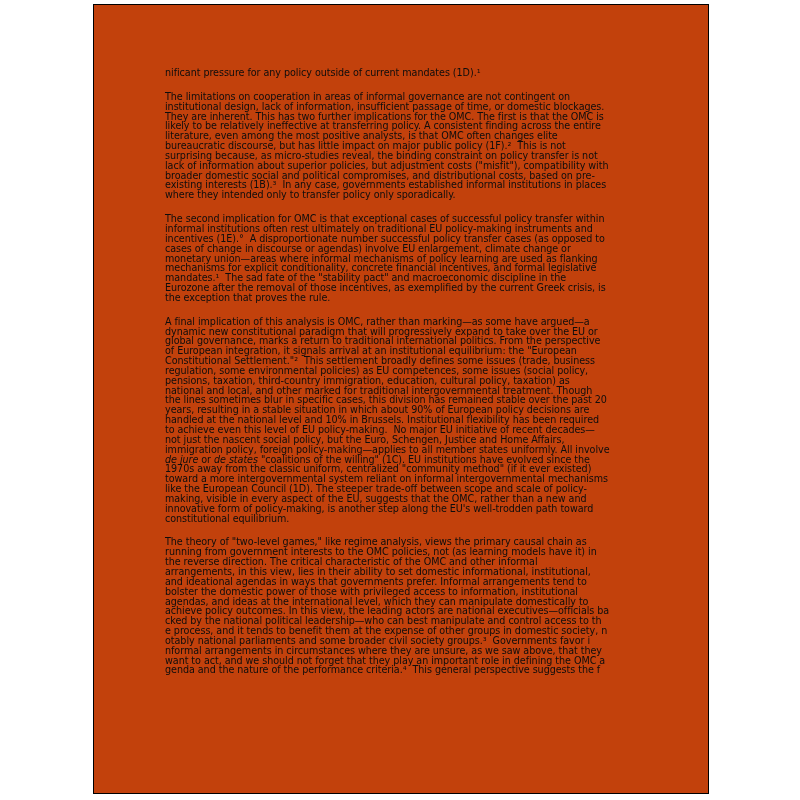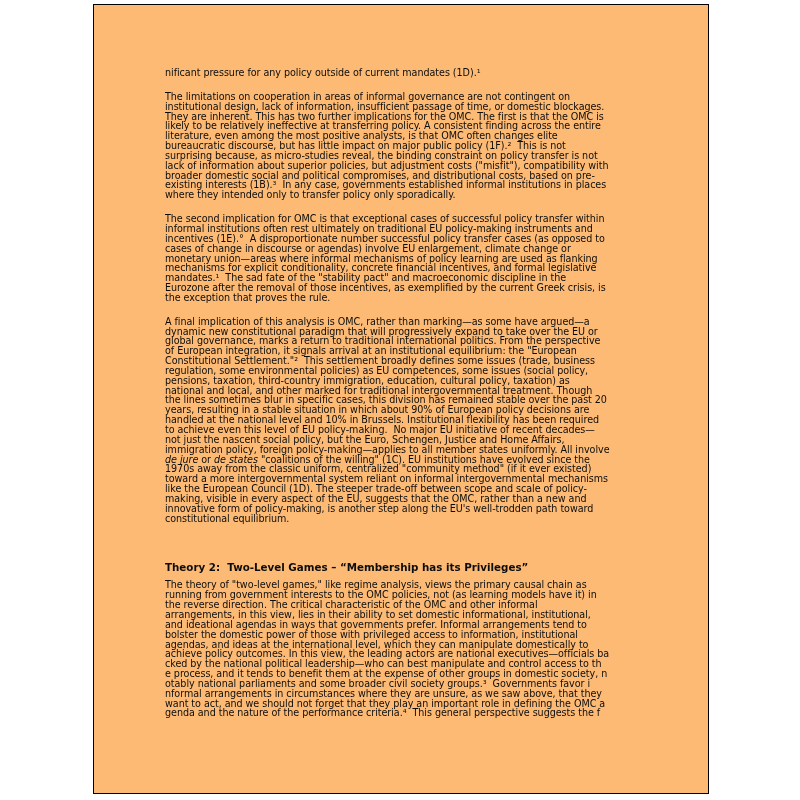--- a/index.html
+++ b/index.html
@@ -16,21 +16,21 @@
     height: 800px;
     background: #ffffff;
     overflow: hidden;
   }
   .page {
     position: absolute;
     left: 93px;
     top: 4px;
     width: 616px;
     height: 790px;
-    background: #fdba74;
+    background: #c2410c;
     border: 1px solid #000000;
     box-sizing: border-box;
     padding-left: 28px;
   }
   .content {
     position: absolute;
     left: 71px;
     top: 63px;
     width: 495px;
     color: #000000;
@@ -95,21 +95,20 @@
 to achieve even this level of EU policy-making.  No major EU initiative of recent decades—
 not just the nascent social policy, but the Euro, Schengen, Justice and Home Affairs,
 immigration policy, foreign policy-making—applies to all member states uniformly. All involve
 </span><i>de jure</i><span> or </span><i>de states</i><span> "coalitions of the willing" (1C). EU institutions have evolved since the
 1970s away from the classic uniform, centralized "community method" (if it ever existed)
 toward a more intergovernmental system reliant on informal intergovernmental mechanisms
 like the European Council (1D). The steeper trade-off between scope and scale of policy-
 making, visible in every aspect of the EU, suggests that the OMC, rather than a new and
 innovative form of policy-making, is another step along the EU's well-trodden path toward
 constitutional equilibrium.</span></p>
-      <h2 class="h">Theory 2:  Two-Level Games – “Membership has its Privileges”</h2>
       <p class="t">The theory of "two-level games," like regime analysis, views the primary causal chain as
 running from government interests to the OMC policies, not (as learning models have it) in
 the reverse direction. The critical characteristic of the OMC and other informal
 arrangements, in this view, lies in their ability to set domestic informational, institutional,
 and ideational agendas in ways that governments prefer. Informal arrangements tend to
 bolster the domestic power of those with privileged access to information, institutional
 agendas, and ideas at the international level, which they can manipulate domestically to
 achieve policy outcomes. In this view, the leading actors are national executives—officials ba
 cked by the national political leadership—who can best manipulate and control access to th
 e process, and it tends to benefit them at the expense of other groups in domestic society, n

